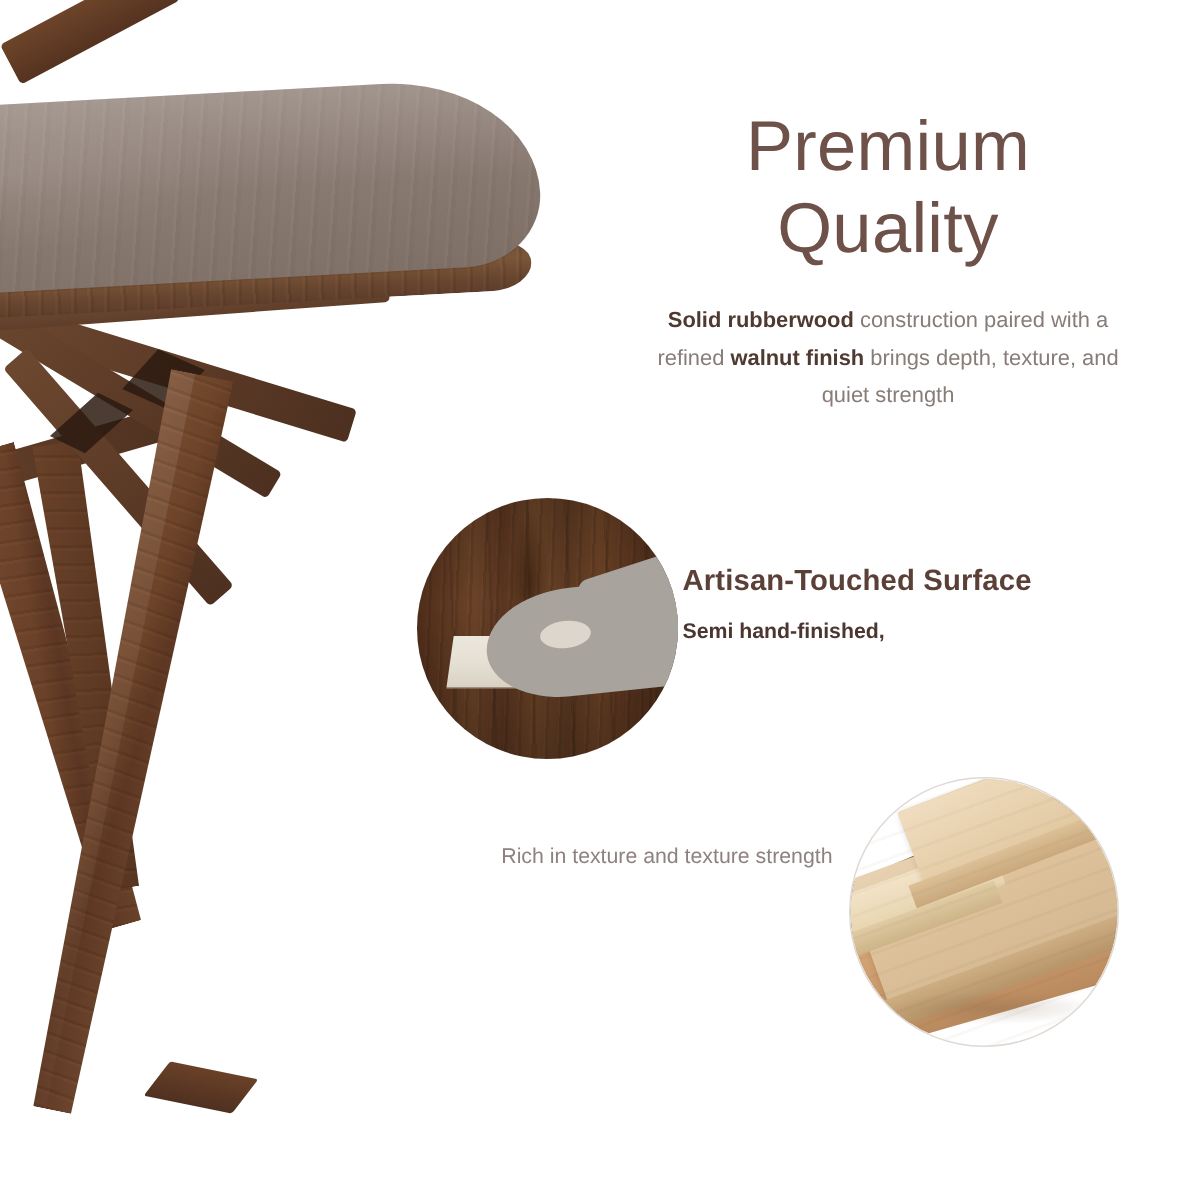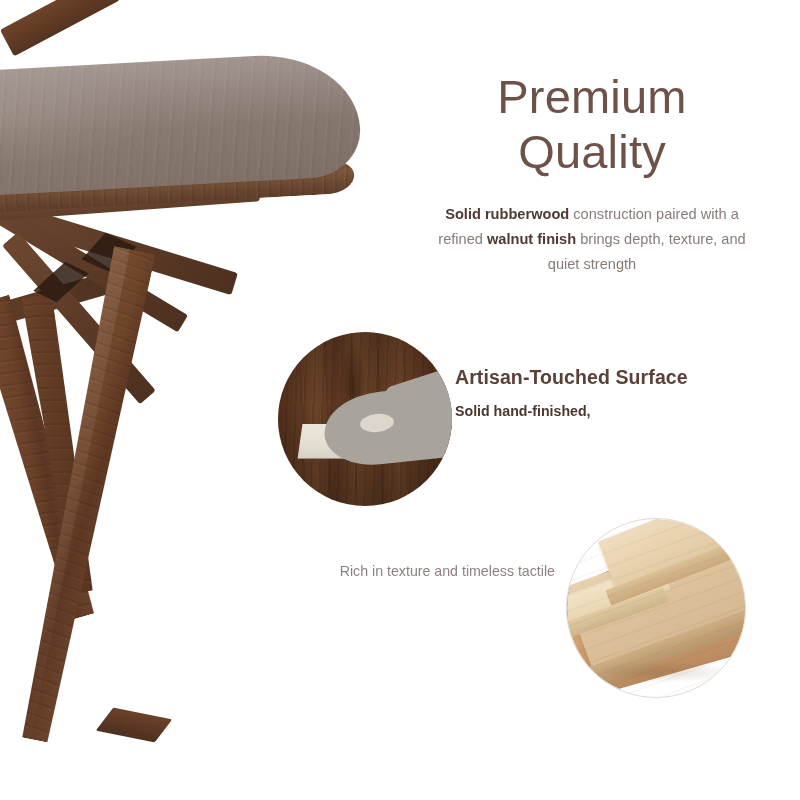--- a/index.html
+++ b/index.html
@@ -219,21 +219,21 @@
   }
   .feature-sub {
     font-size: 14.2px;
     line-height: 1.62;
     color: #8d8280;
     margin: 0;
   }
   .feature-sub b { color: #4b372f; font-weight: 700; }
 
   
-  .f1-text { left: 455px; top: 366px; width: 310px; }
+  .f1-text { left: 455px; top: 376px; width: 310px; }
 
   .badge {
     position: absolute;
     border-radius: 50%;
     overflow: hidden;
   }
   .badge-artisan {
     left: 278px; top: 332px;
     width: 174px; height: 174px;
     background:
@@ -437,25 +437,25 @@
     <span class="knot"></span>
     <span class="sand-board"></span>
     <span class="hand"></span>
     <span class="hand-arm"></span>
     <span class="hand-thumb"></span>
     <span class="hand-hole"></span>
   </div>
 
   <div class="feature feature-text-right f1-text">
     <p class="feature-title">Artisan-Touched Surface</p>
-    <p class="feature-sub"><b>Solid hand-finished,</b><br></p>
+    <p class="feature-sub"><b>Semi hand-finished,</b><br></p>
   </div>
 
   <div class="feature feature-text-left f2-text">
-    <p class="feature-sub">Rich in texture and timeless tactile</p>
+    <p class="feature-sub">Rich in texture and texture strength</p>
   </div>
 
   <div class="badge badge-planks">
     <span class="planks-inner">
       <span class="plank plank-base"></span>
       <span class="plank plank-dark"></span>
       <span class="plank plank-main"></span>
       <span class="plank-main-edge"></span>
       <span class="plank plank-stick"></span>
       <span class="plank-stick-edge"></span>

